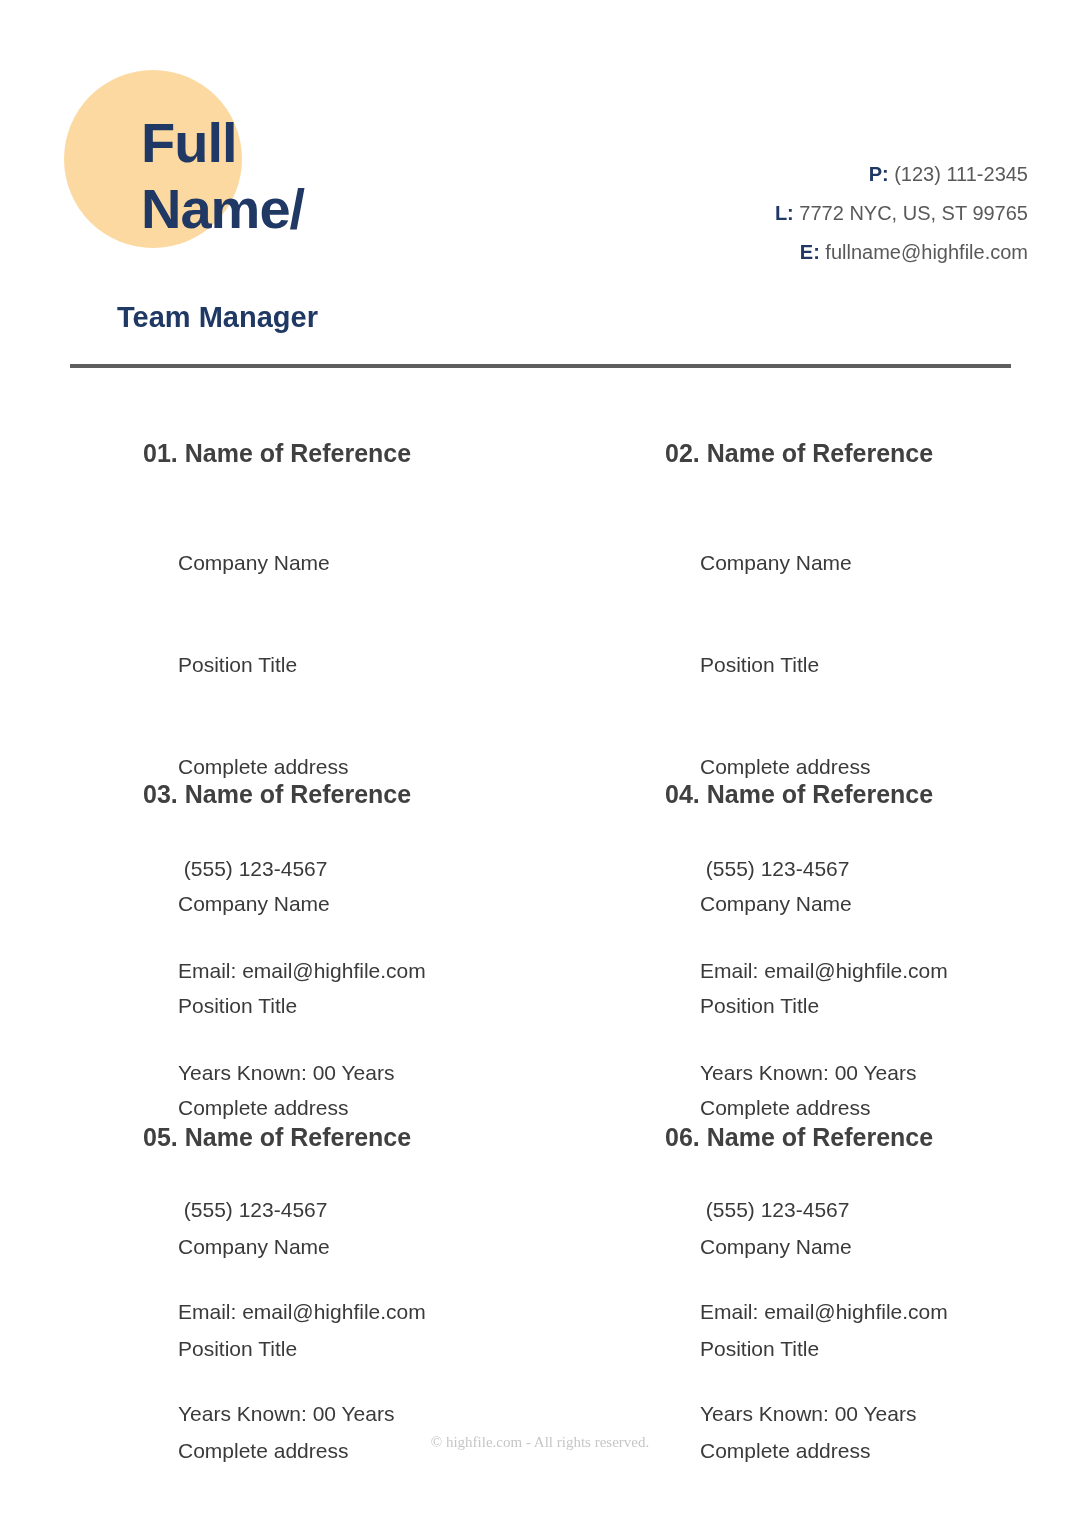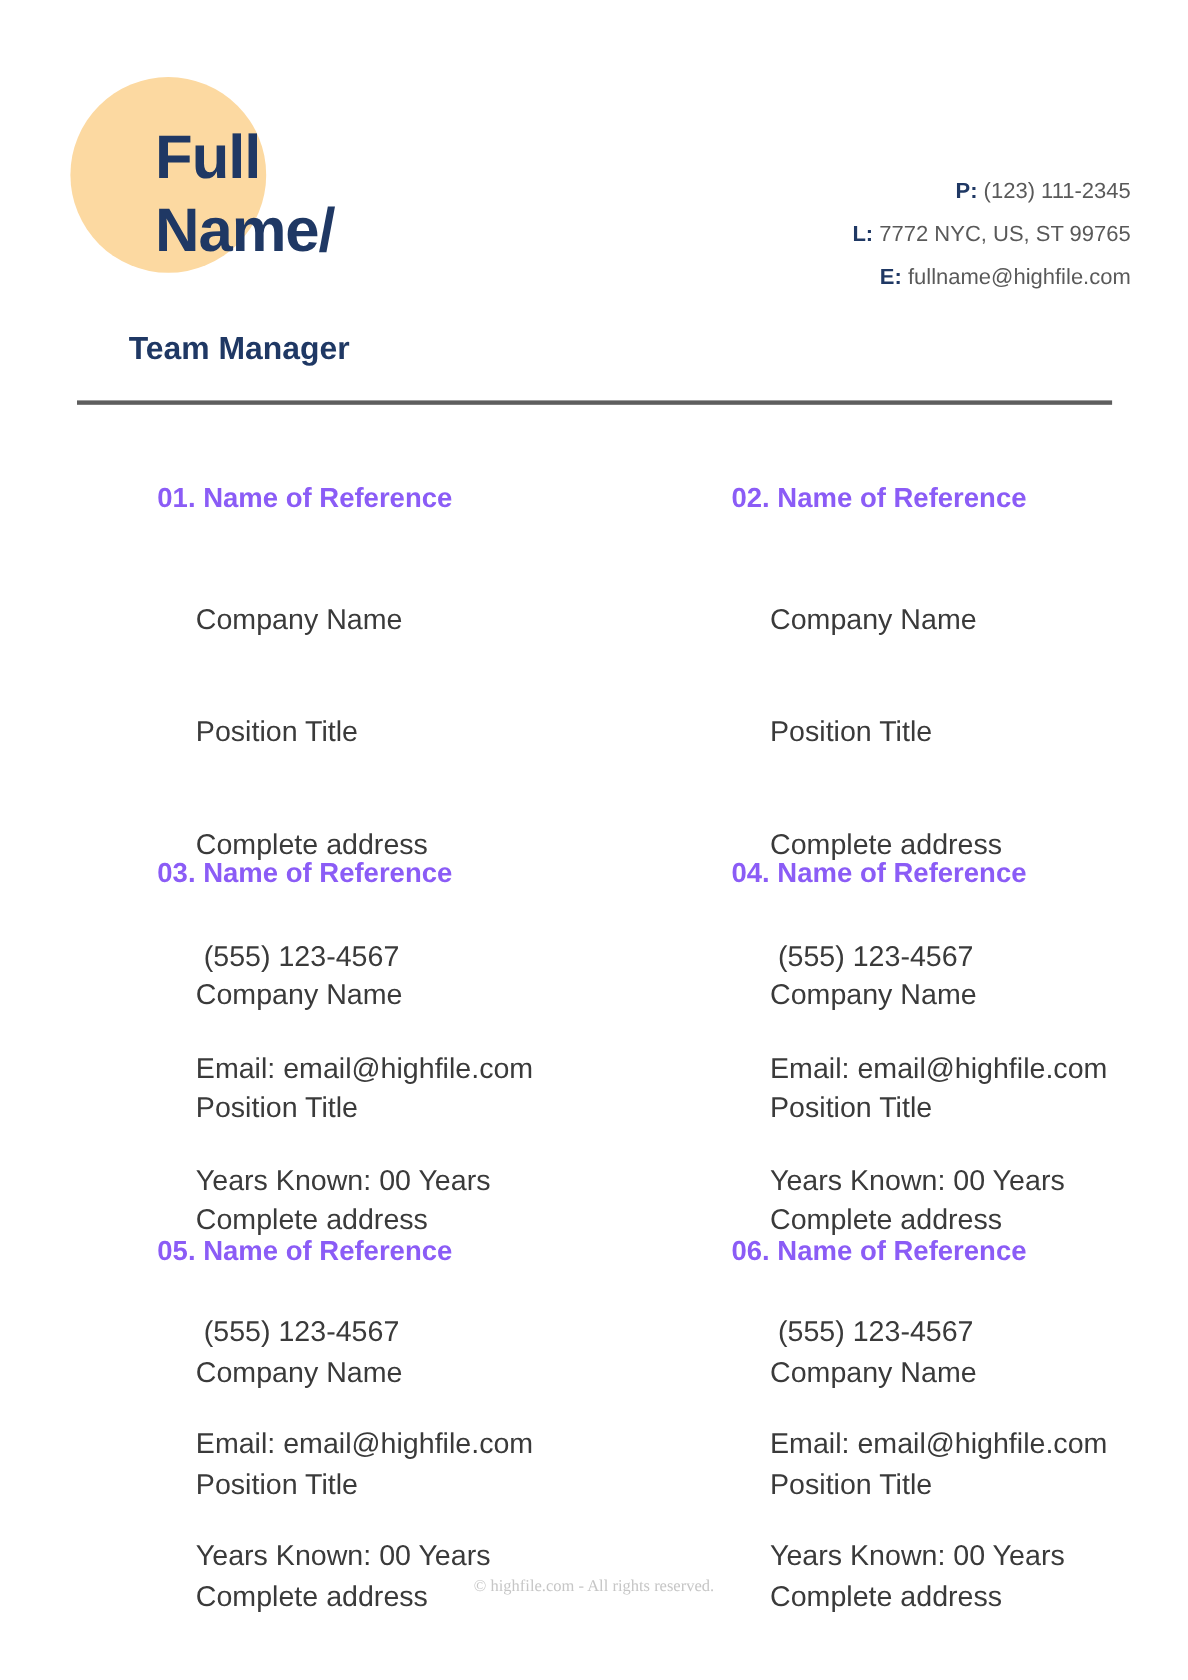--- a/index.html
+++ b/index.html
@@ -61,27 +61,27 @@
   
   .ref-block { position: absolute; width: 470px; }
   .ref-block.col-left  { left: 143px; }
   .ref-block.col-right { left: 665px; }
   .ref-block.row-1 { top: 438px; }
   .ref-block.row-2 { top: 779px; }
   .ref-block.row-3 { top: 1122px; }
   .ref-heading {
     font-size: 25px;
     font-weight: bold;
-    color: #8b5cf6;
+    color: #404040;
     line-height: 30px;
   }
   .ref-lines {
     margin-top: 10px;
     padding-left: 35px;
-    font-size: 26px;
+    font-size: 21px;
     line-height: 34px;
     color: #3A3A3A;
     white-space: pre;
   }
 
   
   .footer {
     position: absolute;
     left: 0; top: 1434px;
     width: 100%;

